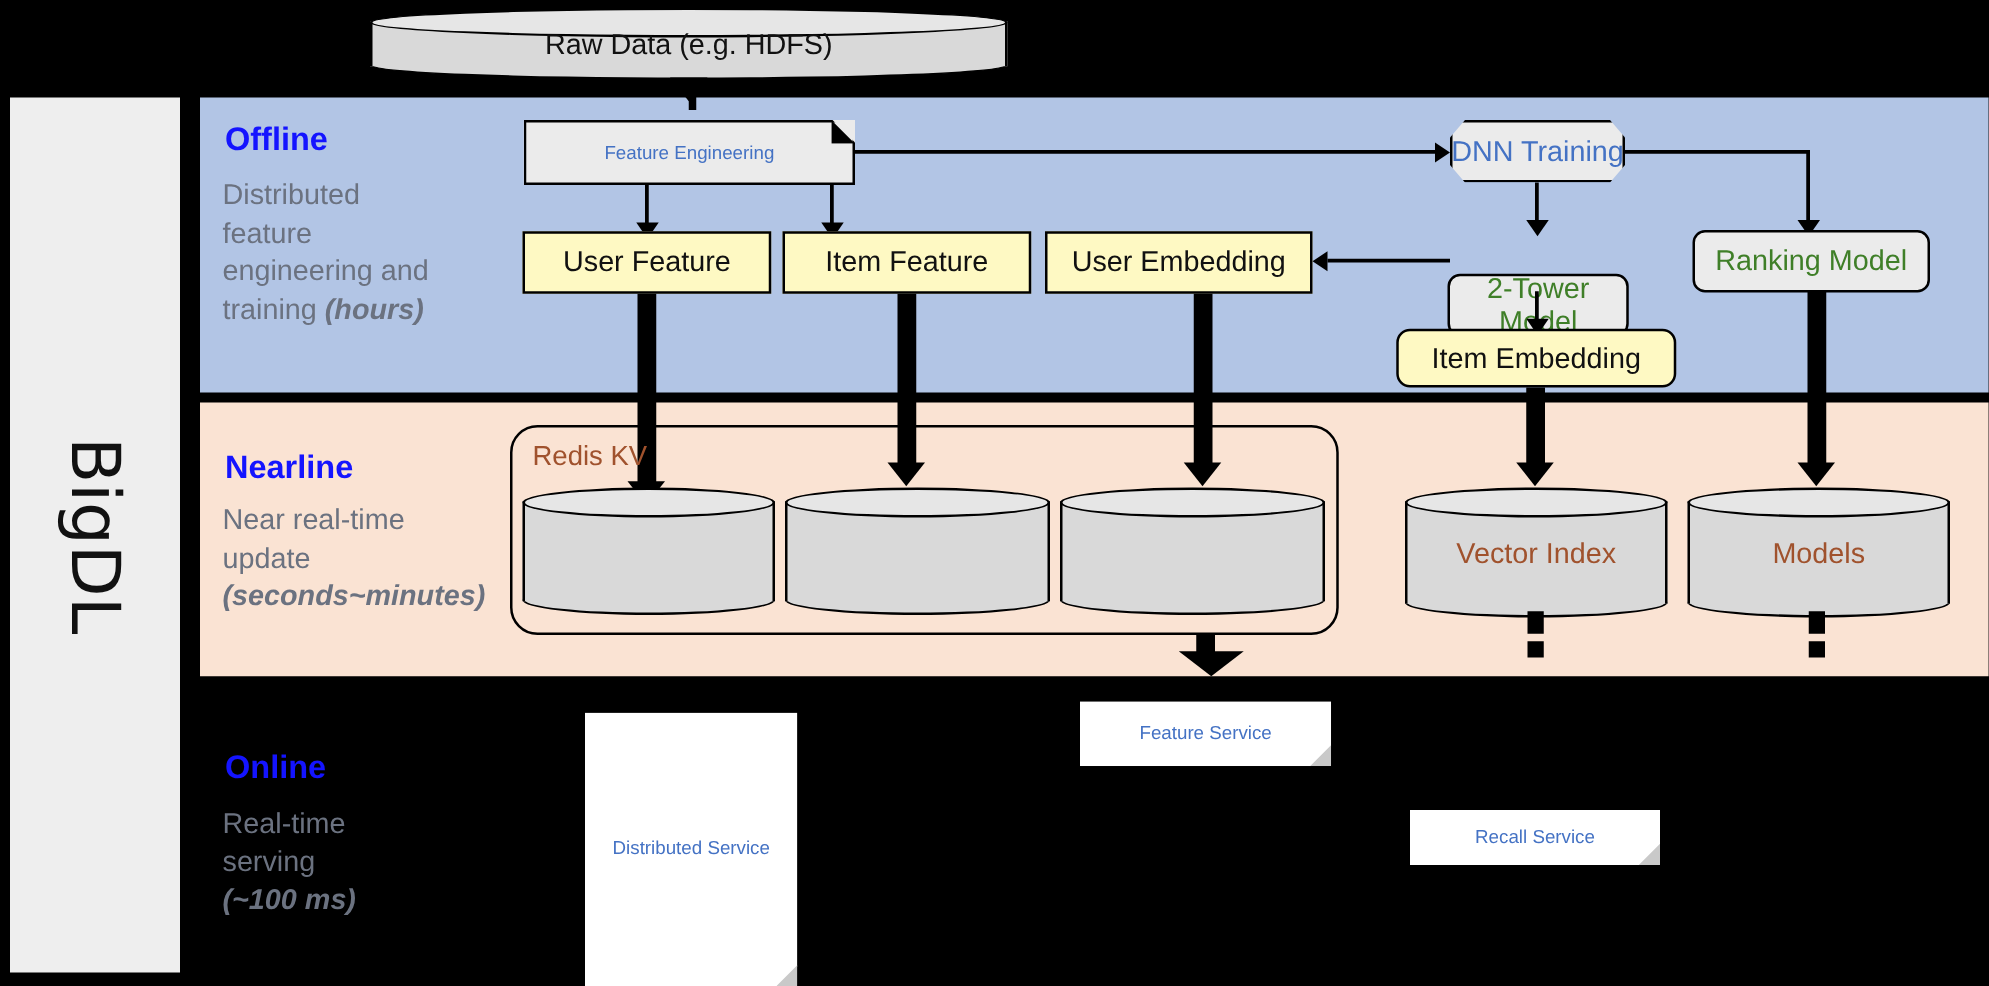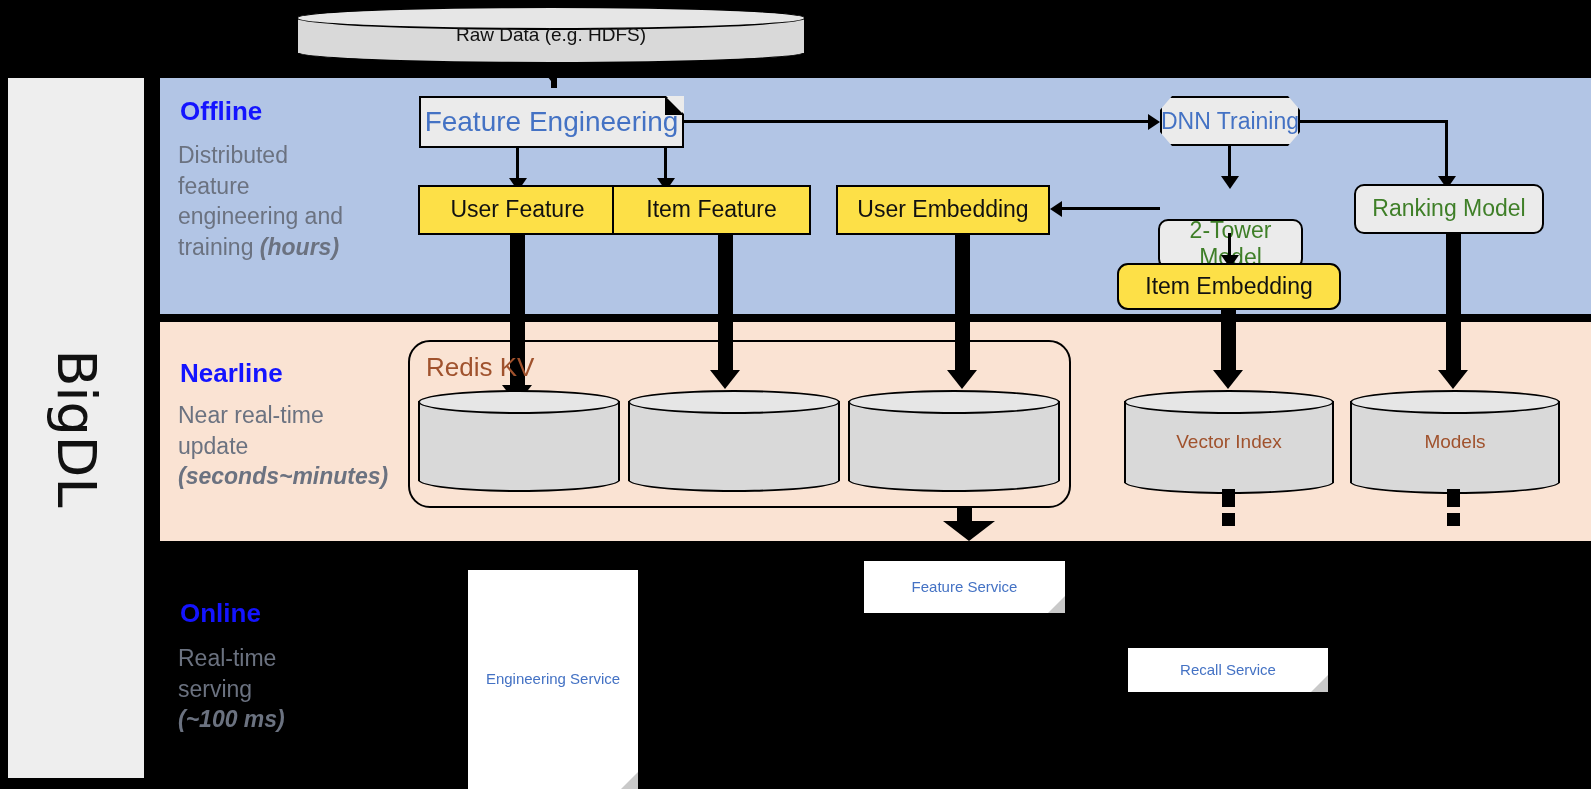--- a/index.html
+++ b/index.html
@@ -27,21 +27,21 @@
   #s-offline{left:178px;top:140px;width:220px;}
   #t-nearline{left:180px;top:358px;}
   #s-nearline{left:178px;top:400px;width:250px;}
   #t-online{left:180px;top:598px;}
   #s-online{left:178px;top:643px;width:230px;}
 
   
   .node{position:absolute;box-sizing:border-box;display:flex;align-items:center;
         justify-content:center;text-align:center;font-size:23px;line-height:1.18;}
 
-  .rect-grey{background:#fde047;border:2.5px solid #000;color:#111;}
+  .rect-grey{background:#fef9c3;border:2.5px solid #000;color:#111;}
   .rounded-grn{background:#ebebeb;border:2.5px solid #000;border-radius:10px;color:#3f7f28;}
 
   
   .doc{background:#ebebeb;color:#4472c4;position:absolute;}
   .doc .body{position:absolute;inset:0;background:#ebebeb;border:2.5px solid #000;
              clip-path:polygon(0 0, calc(100% - 18px) 0, 100% 18px, 100% 100%, 0 100%);}
   .doc .fold{position:absolute;right:0;top:0;width:19px;height:19px;
              background:#000;clip-path:polygon(0 0,100% 100%,0 100%);}
   .doc .txt{position:absolute;inset:0;display:flex;align-items:center;justify-content:center;
             text-align:center;}
@@ -65,26 +65,26 @@
 
   
   .cyl{position:absolute;}
   .cyl .side{position:absolute;left:0;right:0;top:11px;bottom:11px;background:#d9d9d9;
              border-left:2.5px solid #000;border-right:2.5px solid #000;}
   .cyl .top{position:absolute;left:0;right:0;top:0;height:24px;background:#e6e6e6;
             border:2.5px solid #000;border-radius:50%;box-sizing:border-box;}
   .cyl .bot{position:absolute;left:0;right:0;bottom:0;height:24px;background:#d9d9d9;
             border:2.5px solid #000;border-radius:50%;box-sizing:border-box;}
   .cyl .lbl{position:absolute;inset:0;display:flex;align-items:center;justify-content:center;
-            font-size:19px;color:#a0522d;z-index:3;}
+            font-size:23px;color:#a0522d;z-index:3;}
 
   
   #redis-box{position:absolute;left:408px;top:340px;width:663px;height:168px;
              border:2.5px solid #000;border-radius:22px;box-sizing:border-box;}
-  #redis-label{position:absolute;left:426px;top:352px;font-size:26px;color:#a0522d;}
+  #redis-label{position:absolute;left:426px;top:352px;font-size:22px;color:#a0522d;}
 
   
   .vline{position:absolute;background:#000;}
   .hline{position:absolute;background:#000;}
   .ahead-d{position:absolute;width:0;height:0;border-left:9px solid transparent;
            border-right:9px solid transparent;border-top:13px solid #000;}
   .ahead-d.big{border-left-width:15px;border-right-width:15px;border-top-width:19px;}
   .ahead-l{position:absolute;width:0;height:0;border-top:8px solid transparent;
            border-bottom:8px solid transparent;border-right:12px solid #000;}
   .ahead-r{position:absolute;width:0;height:0;border-top:8px solid transparent;
@@ -126,21 +126,21 @@
     <div class="top"></div>
     <div class="lbl" style="color:#111;">Raw Data (e.g. HDFS)</div>
   </div>
 
   <div class="vline" style="left:551px;top:64px;width:6px;height:24px;"></div>
   <div class="ahead-d big" style="left:536px;top:62px;"></div>
 
   <div class="doc" style="left:419px;top:96px;width:265px;height:52px;">
     <div class="body"></div>
     <div class="fold"></div>
-    <div class="txt" style="font-size:28px;">Feature Engineering</div>
+    <div class="txt" style="font-size:15px;">Feature Engineering</div>
   </div>
 
   <div class="hline" style="left:684px;top:120px;width:466px;height:3px;"></div>
   <div class="ahead-r" style="left:1148px;top:114px;"></div>
 
   <div class="prep" style="left:1160px;top:96px;width:140px;height:50px;">
     <div class="body"></div>
     <div class="txt" style="font-size:23px;">DNN Training</div>
   </div>
 
@@ -153,21 +153,21 @@
   <div class="vline" style="left:1228px;top:146px;width:3px;height:34px;"></div>
   <div class="ahead-d" style="left:1221px;top:176px;"></div>
 
   <div class="hline" style="left:1300px;top:120px;width:148px;height:3px;"></div>
   <div class="vline" style="left:1445px;top:120px;width:3px;height:58px;"></div>
   <div class="ahead-d" style="left:1438px;top:176px;"></div>
 
   <div class="node rect-grey" style="left:418px;top:185px;width:199px;height:50px;">
     <span>User Feature</span>
   </div>
-  <div class="node rect-grey" style="left:612px;top:185px;width:199px;height:50px;">
+  <div class="node rect-grey" style="left:626px;top:185px;width:199px;height:50px;">
     <span>Item Feature</span>
   </div>
   <div class="node rect-grey" style="left:836px;top:185px;width:214px;height:50px;">
     <span>User Embedding</span>
   </div>
 
   <div class="hline" style="left:1062px;top:207px;width:98px;height:3px;"></div>
   <div class="ahead-l" style="left:1050px;top:201px;"></div>
 
   <div class="node rounded-grn" style="left:1158px;top:183px;width:145px;height:50px;margin-top:36px;">
@@ -239,21 +239,21 @@
   <div class="sq" style="left:1222px;top:513px;width:13px;height:13px;"></div>
   <div class="sq" style="left:1447px;top:489px;width:13px;height:18px;"></div>
   <div class="sq" style="left:1447px;top:513px;width:13px;height:13px;"></div>
 
   <div class="sq" style="left:957px;top:508px;width:15px;height:16px;"></div>
   <div class="ahead-d big" style="left:943px;top:521px;border-left-width:26px;border-right-width:26px;border-top-width:20px;"></div>
 
   <div class="wdoc" style="left:468px;top:570px;width:170px;height:219px;">
     <div class="body"></div>
     <div class="fold"></div>
-    <div class="txt">Engineering Service</div>
+    <div class="txt">Distributed Service</div>
   </div>
 
   <div class="wdoc" style="left:864px;top:561px;width:201px;height:52px;">
     <div class="body"></div>
     <div class="fold"></div>
     <div class="txt">Feature Service</div>
   </div>
 
   <div class="wdoc" style="left:1128px;top:648px;width:200px;height:44px;">
     <div class="body"></div>

